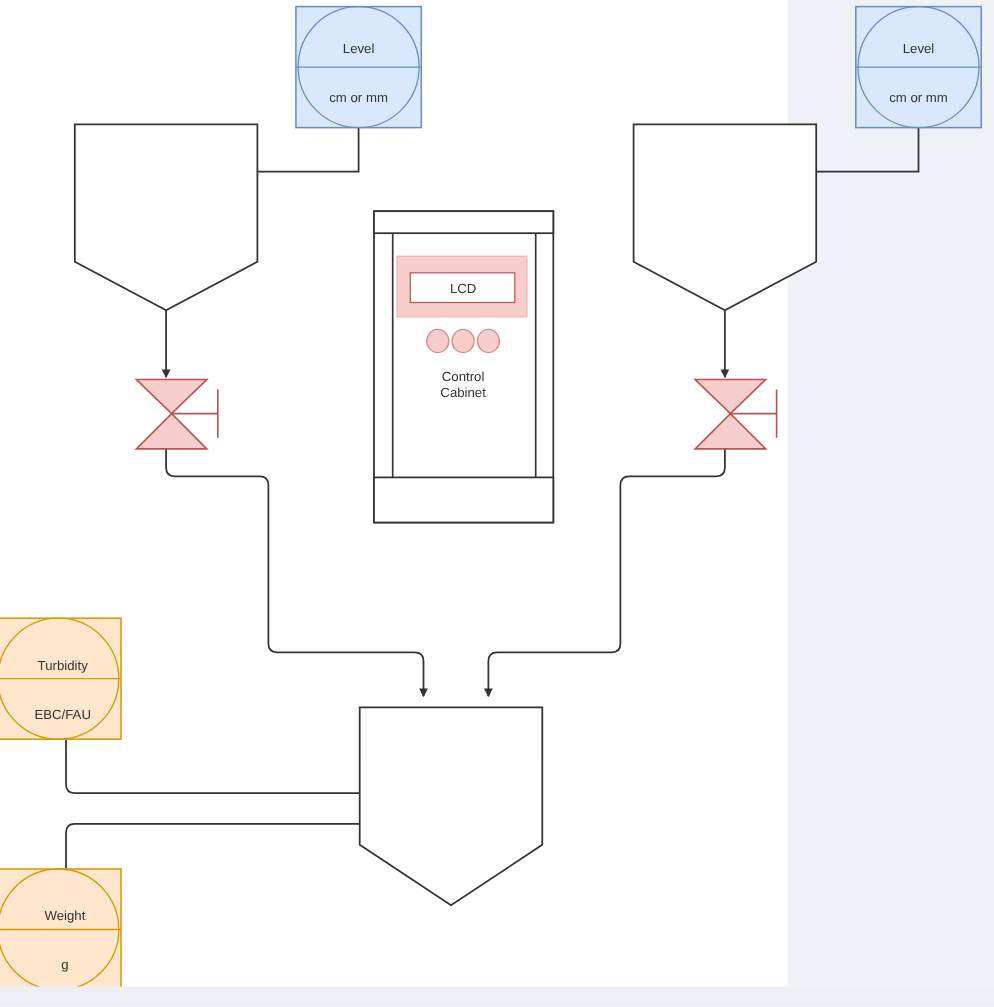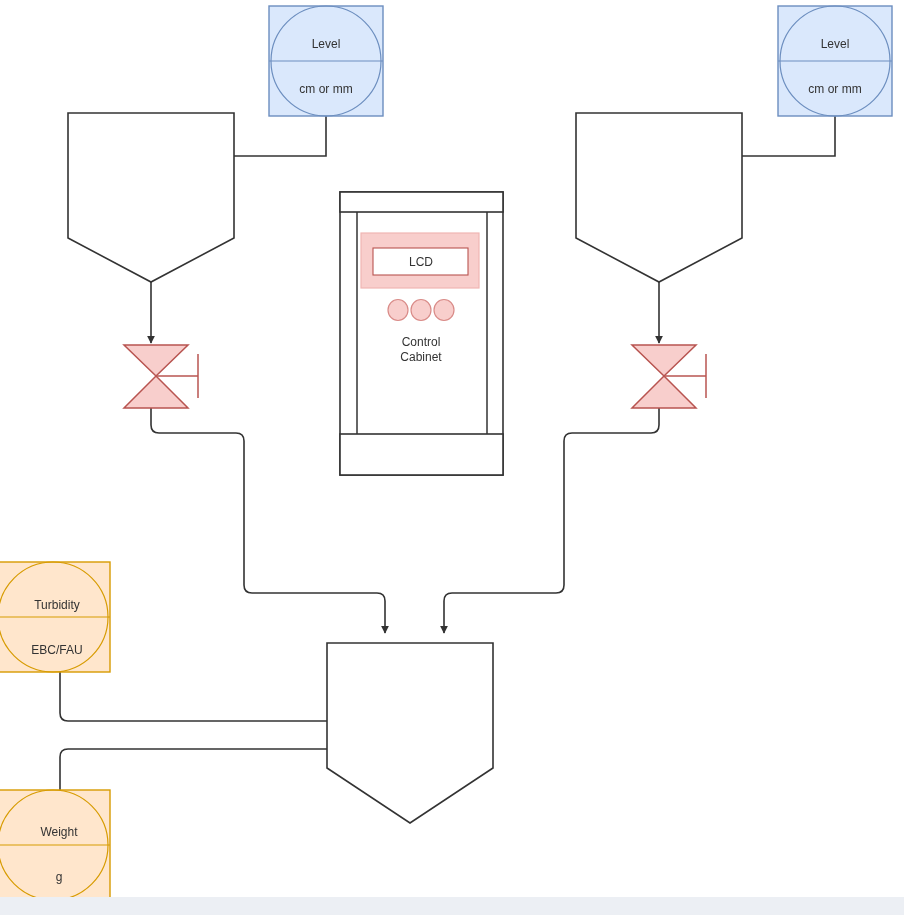--- a/index.html
+++ b/index.html
@@ -11,21 +11,21 @@
     width: 904px;
     height: 915px;
     background: #eef1f6;
     font-family: "Liberation Sans", sans-serif;
     overflow: hidden;
   }
   #canvas {
     position: absolute;
     left: 0;
     top: 0;
-    width: 904px;
+    width: 716px;
     height: 897px;
     background: #ffffff;
   }
   #diagram {
     position: absolute;
     left: 0;
     top: 0;
   }
   .svg-label {
     font-family: "Liberation Sans", sans-serif;

